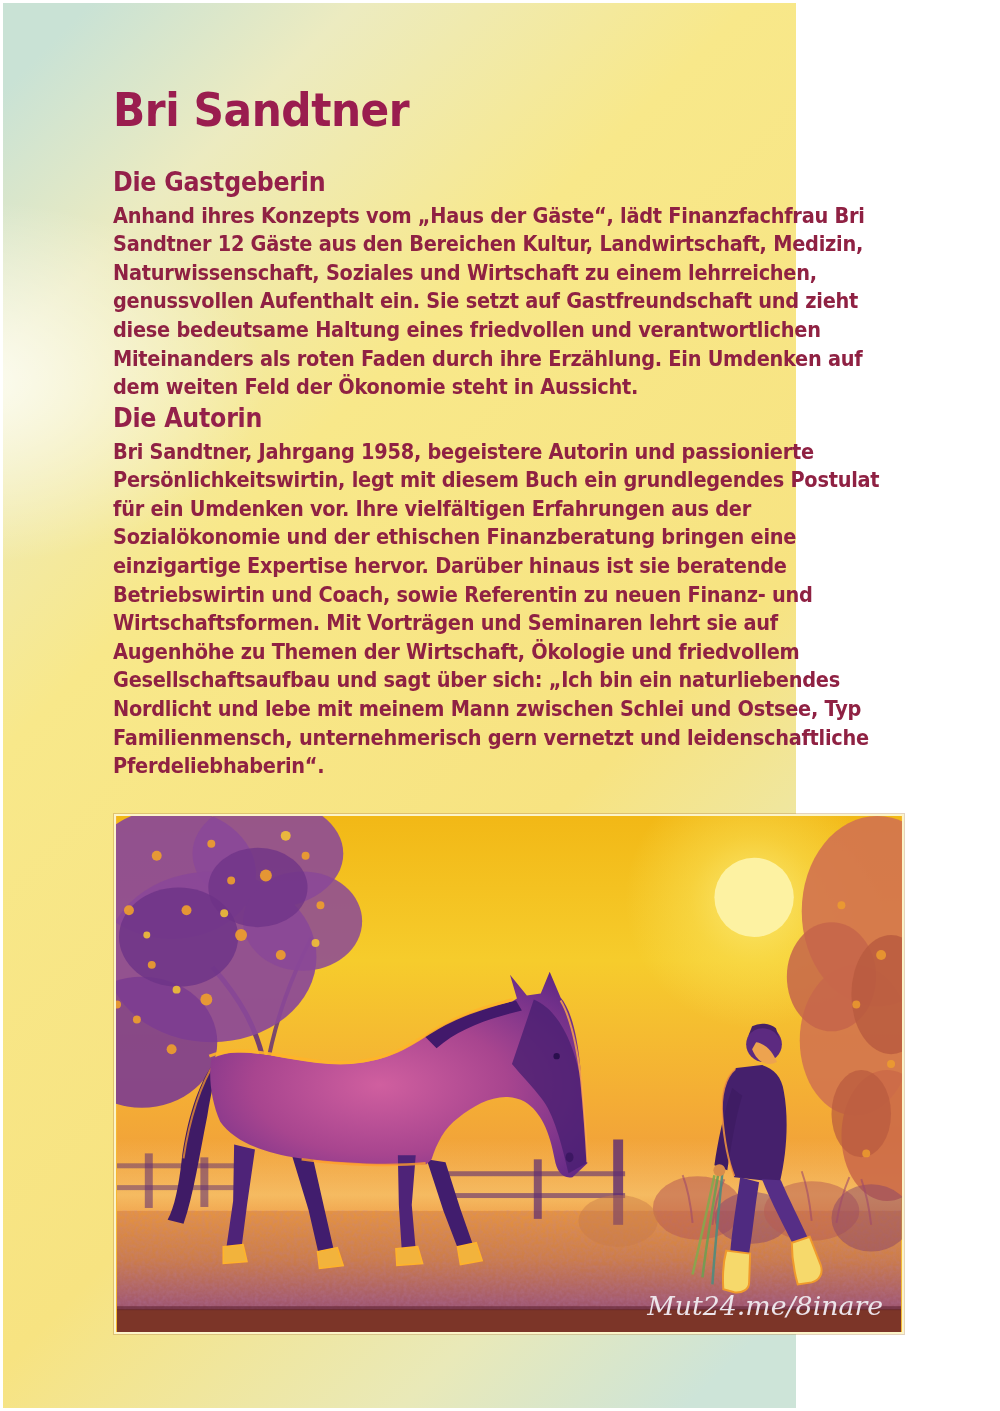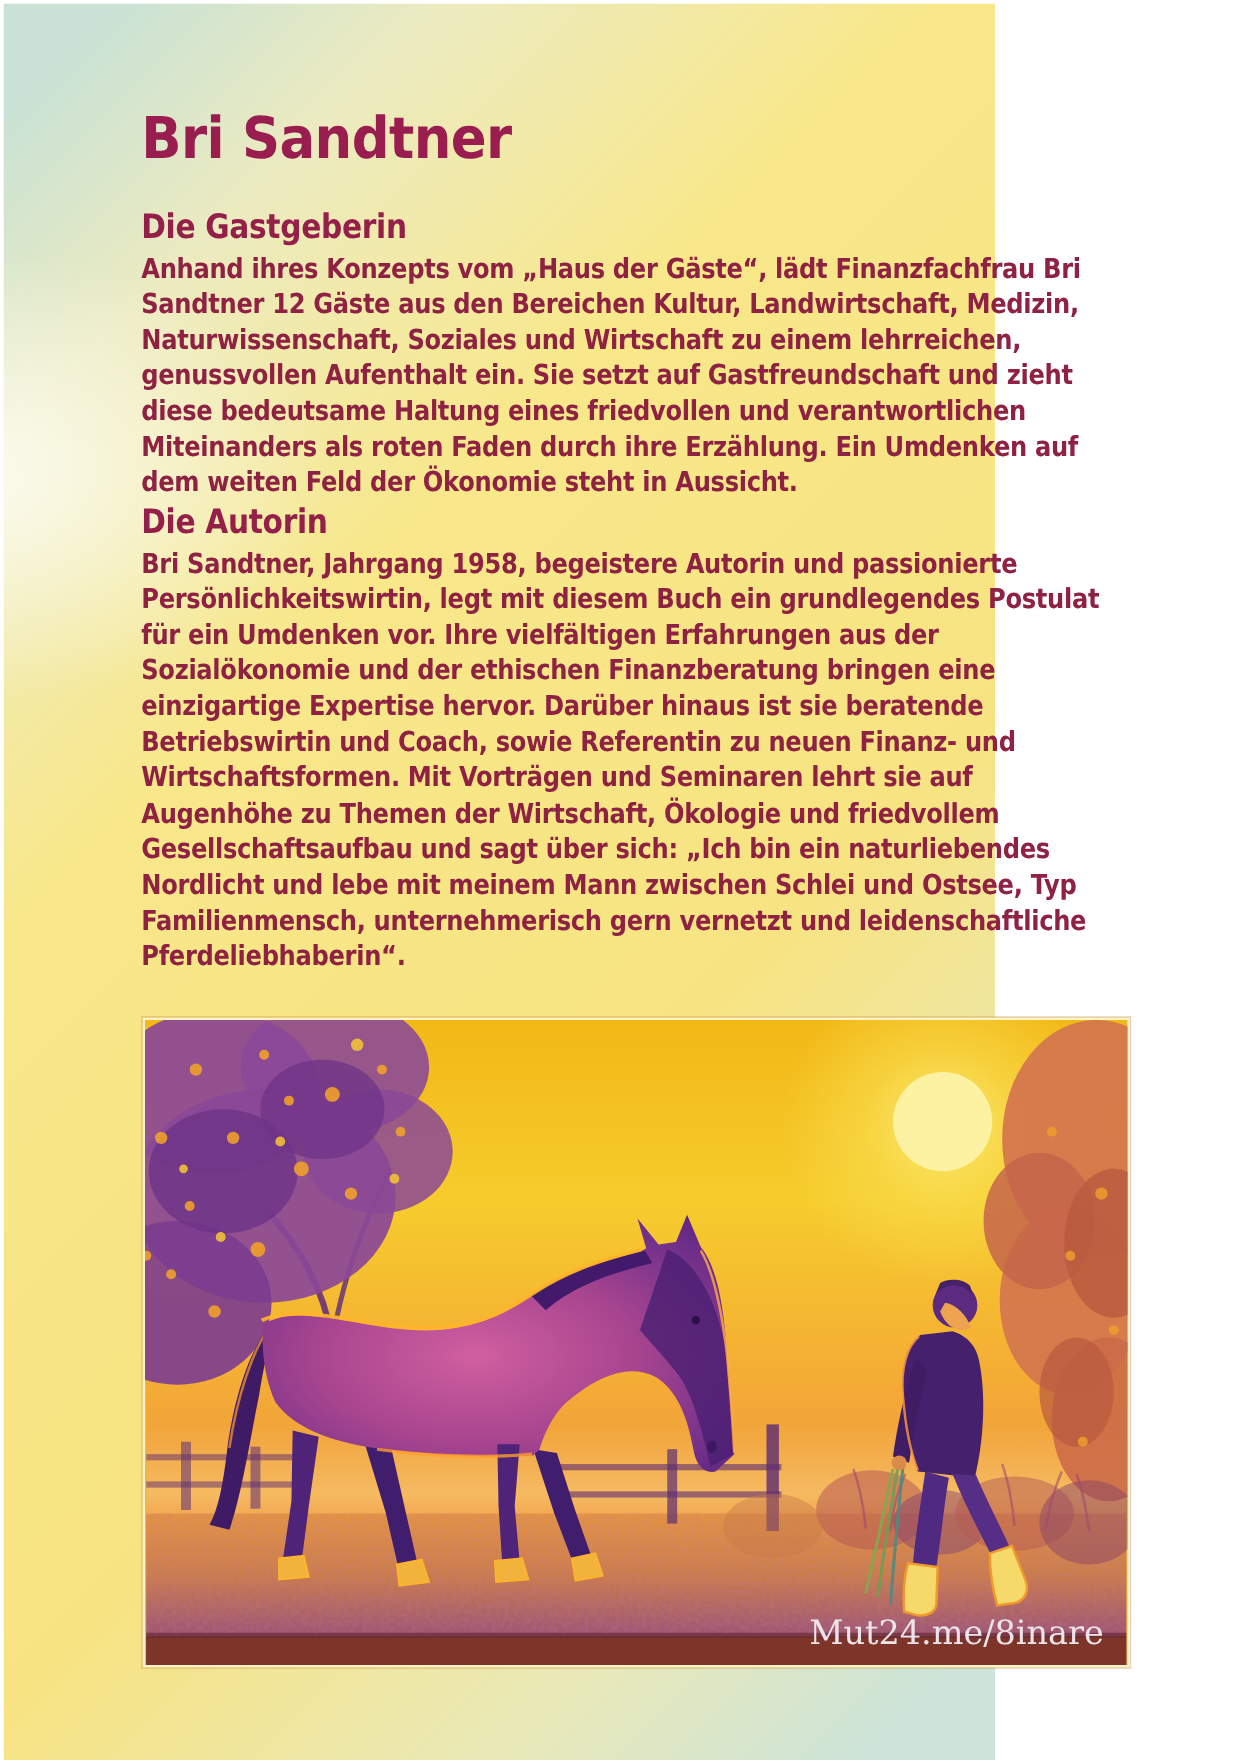--- a/index.html
+++ b/index.html
@@ -43,20 +43,21 @@
     letter-spacing:-0.3px;
   }
   .sec-1{top:164px;}
   .sec-2{top:400px;}
   .photo{
     position:absolute;left:111px;top:811px;
     width:786px;height:516px;
     border:2px solid #fcf4c9;
     outline:1px solid rgba(180,130,70,0.35);
     background:#f5b731;
+    font-style:italic;
   }
   .photo svg{display:block;}
 </style>
 </head>
 <body>
 
 <div class="page">
 
   <h1 class="title">Bri Sandtner</h1>
 

